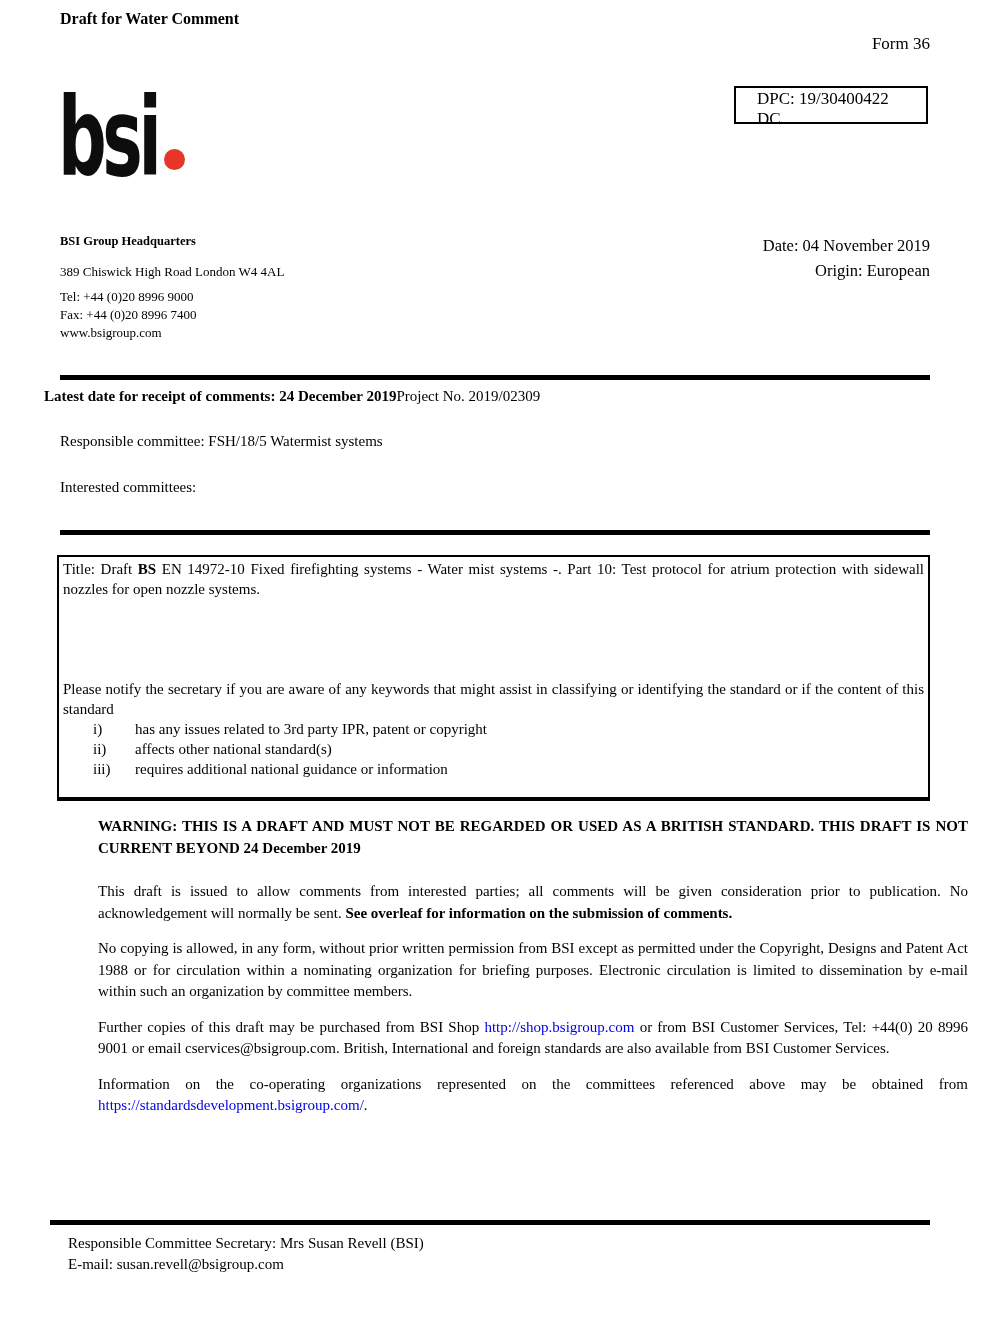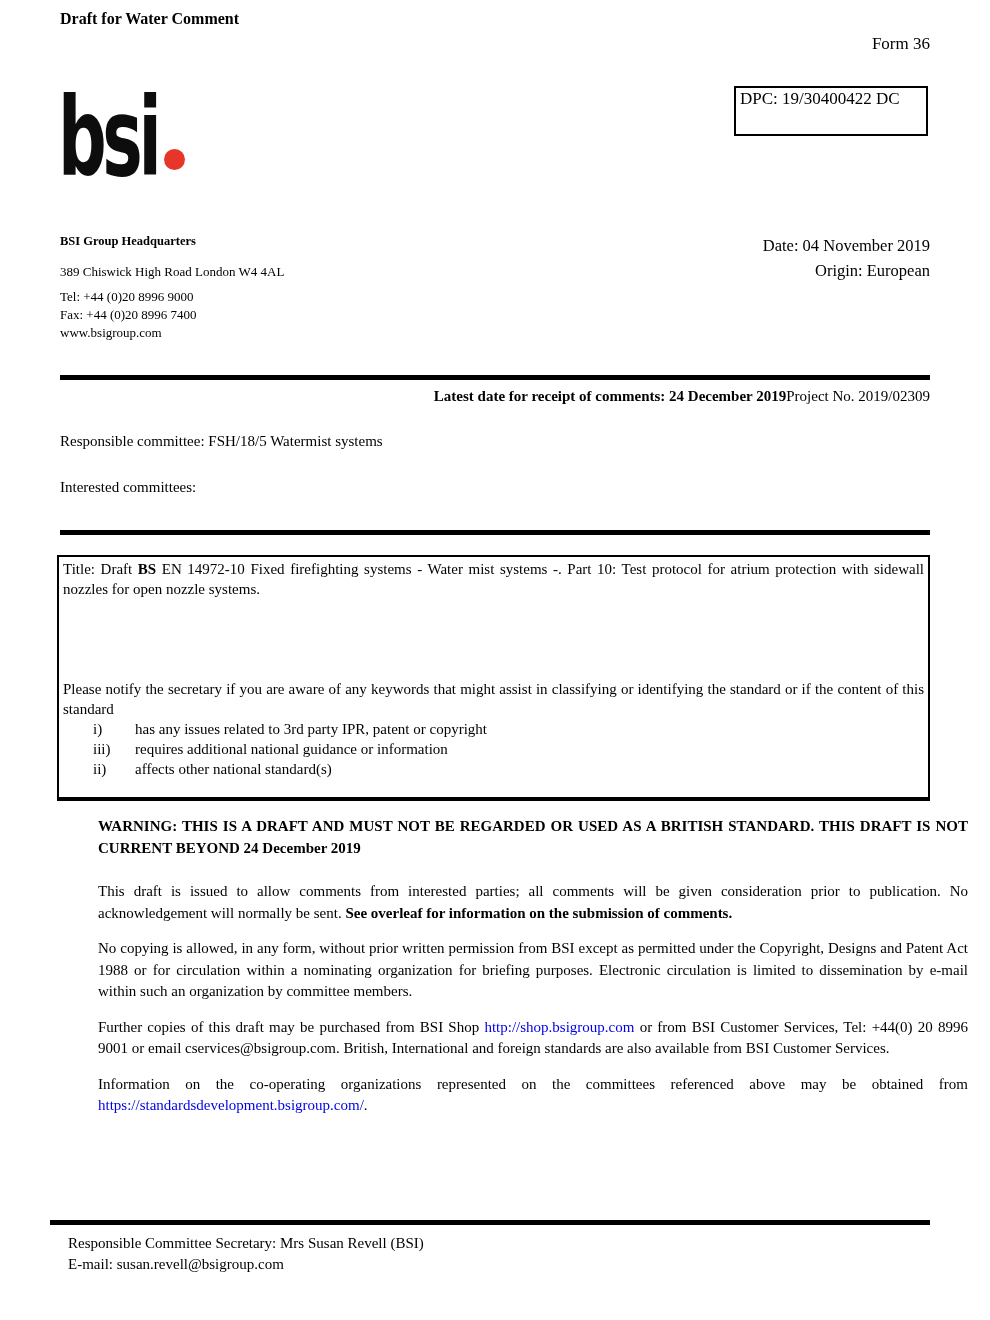--- a/index.html
+++ b/index.html
@@ -6,22 +6,22 @@
   html,body { background:#ffffff; }
   .page {
     position:relative; width:990px; height:1320px; background:#ffffff;
     font-family:"Liberation Serif", serif; color:#000; overflow:hidden;
   }
 
   .draft-label { position:absolute; left:60px; top:10px; font-size:16px; font-weight:bold; }
   .form-no { position:absolute; right:60px; top:34px; font-size:17px; }
 
   .dpc-box {
-    position:absolute; right:62px; top:86px; width:194px; height:50px;
-    border:2px solid #000; padding:1px 4px; font-size:17px;
+    position:absolute; right:62px; top:86px; width:194px; height:38px;
+    border:2px solid #000; padding:1px 21px; font-size:17px;
   }
 
   .logo { position:absolute; left:58px; top:90px; display:flex; align-items:flex-end; height:96px; }
   .logo-text {
     font-family:"DejaVu Sans", sans-serif; font-weight:bold; font-size:108px;
     letter-spacing:-7px; line-height:96px; display:inline-block;
     transform:scaleX(0.63); transform-origin:left bottom; color:#0d0d0d;
   }
   .logo-dot { width:21px; height:21px; border-radius:50%; margin-left:-52px; margin-bottom:16px; }
 
@@ -29,21 +29,21 @@
   .contact-name { font-size:12.5px; font-weight:bold; margin-bottom:13px; }
   .contact-address { margin-bottom:7px; }
 
   .meta { position:absolute; right:60px; top:233px; text-align:right; font-size:16.5px; line-height:25px; }
 
   .rule { position:absolute; background:#000; height:5px; }
   .rule-1 { left:60px; top:375px; width:870px; }
   .rule-2 { left:60px; top:530px; width:870px; }
   .rule-3 { left:50px; top:1220px; width:880px; }
 
-  .row-latest { position:absolute; left:60px; top:388px; width:870px; display:flex; justify-content:flex-end; font-size:15px; }
+  .row-latest { position:absolute; left:44px; top:388px; width:870px; display:flex; justify-content:flex-start; font-size:15px; }
   .latest-date { font-weight:bold; }
   .responsible { position:absolute; left:60px; top:433px; font-size:15px; }
   .interested { position:absolute; left:60px; top:479px; font-size:15px; }
 
   .title-box {
     position:absolute; left:57px; top:555px; width:873px; height:246px;
     border:2px solid #000; border-bottom-width:4px; padding:2px 4px;
     font-size:15px; line-height:20px;
   }
   .title-text { text-align:justify; }
@@ -105,26 +105,26 @@
   <div class="title-box">
     <div class="title-text">
       <span>Title: Draft </span><span class="b">BS</span><span> EN 14972-10 Fixed firefighting systems - Water mist systems -. Part 10: Test protocol for atrium protection with sidewall nozzles for open nozzle systems.</span>
     </div>
     <div class="notify-text">Please notify the secretary if you are aware of any keywords that might assist in classifying or identifying the standard or if the content of this standard</div>
     <div class="kw-item">
       <span class="kw-num">i)</span>
       <span class="kw-text">has any issues related to 3rd party IPR, patent or copyright</span>
     </div>
     <div class="kw-item">
+      <span class="kw-num">ii)</span>
+      <span class="kw-text">affects other national standard(s)</span>
+    </div>
+    <div class="kw-item">
       <span class="kw-num">iii)</span>
       <span class="kw-text">requires additional national guidance or information</span>
-    </div>
-    <div class="kw-item">
-      <span class="kw-num">ii)</span>
-      <span class="kw-text">affects other national standard(s)</span>
     </div>
   </div>
 
   <div class="main-text">
     <p class="warning">WARNING: THIS IS A DRAFT AND MUST NOT BE REGARDED OR USED AS A BRITISH STANDARD. THIS DRAFT IS NOT CURRENT BEYOND 24 December 2019</p>
     <p>
       <span>This draft is issued to allow comments from interested parties; all comments will be given consideration prior to publication. No acknowledgement will normally be sent. </span><span class="b">See overleaf for information on the submission of comments.</span>
     </p>
     <p>No copying is allowed, in any form, without prior written permission from BSI except as permitted under the Copyright, Designs and Patent Act 1988 or for circulation within a nominating organization for briefing purposes. Electronic circulation is limited to dissemination by e-mail within such an organization by committee members.</p>
     <p>

